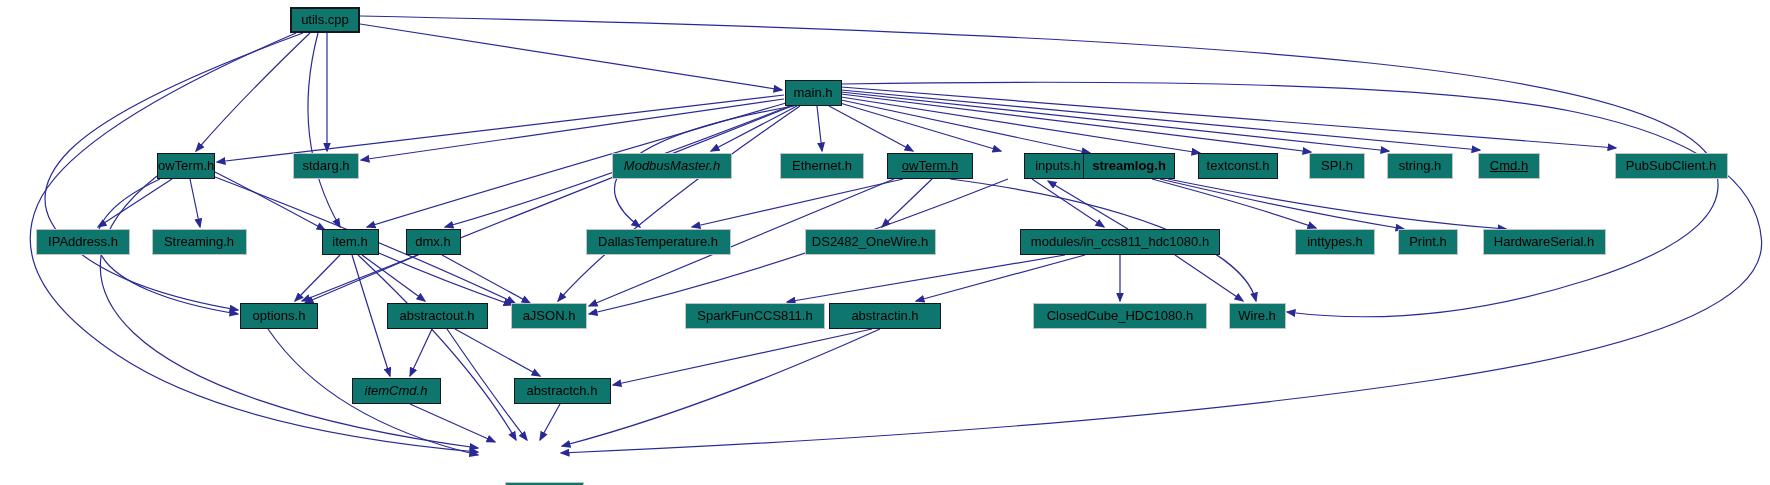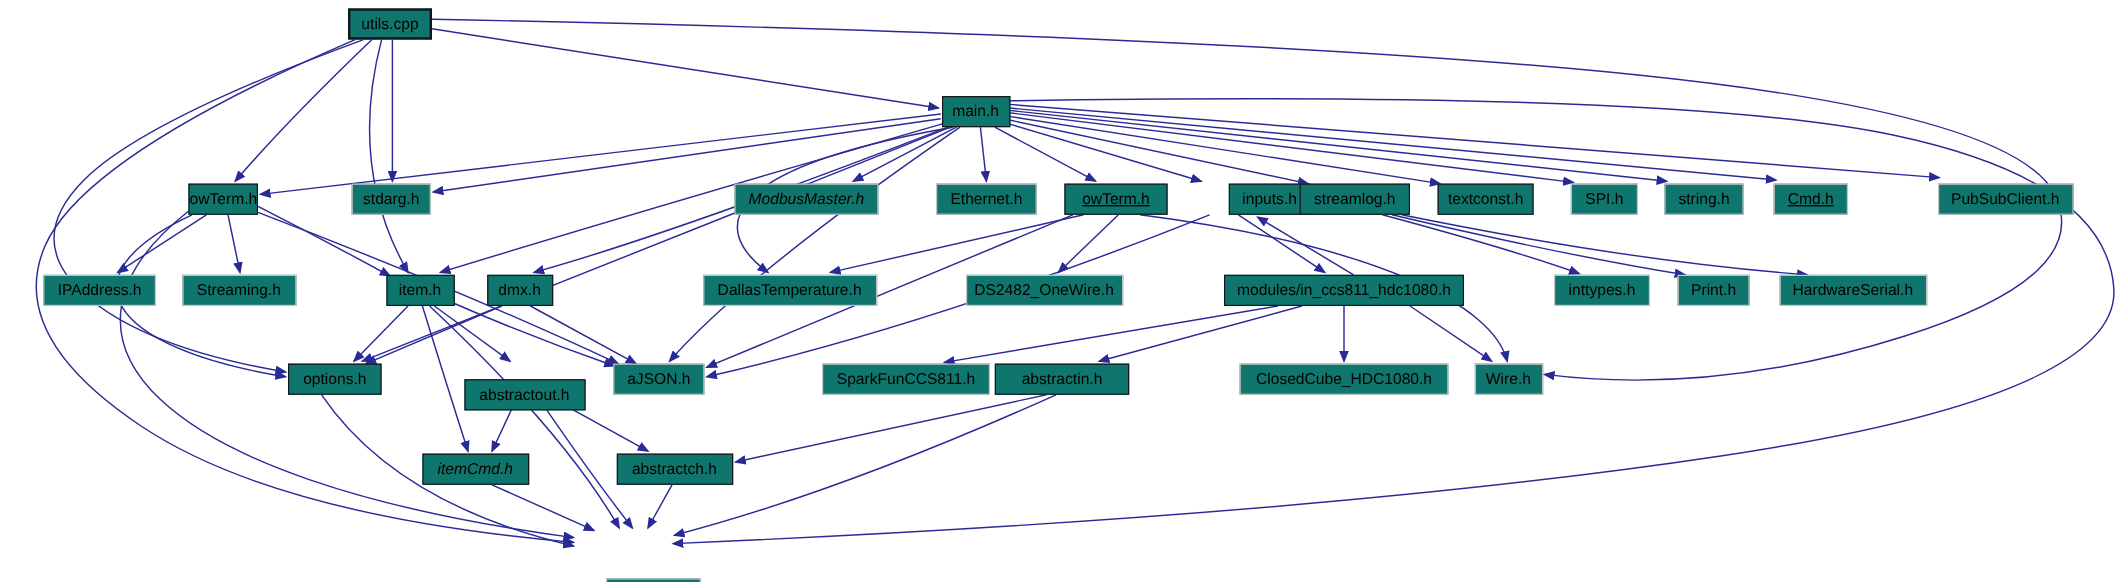--- a/index.html
+++ b/index.html
@@ -102,38 +102,38 @@
       <path d="M268,329 Q330,420 478,455" fill="none" stroke="#2a2a96" stroke-width="1.2" marker-end="url(#arrow)"></path>
     </svg>
     <div class="node root" style="left: 290px; top: 7px; width: 70px;">utils.cpp</div>
     <div class="node internal" style="left: 784.5px; top: 80px; width: 57px;">main.h</div>
     <div class="node internal" style="left: 157px; top: 153px; width: 58px;">owTerm.h</div>
     <div class="node external" style="left: 293px; top: 153px; width: 66px;">stdarg.h</div>
     <div class="node external" style="left: 612px; top: 153px; width: 120px; font-style: italic;">ModbusMaster.h</div>
     <div class="node external" style="left: 780px; top: 153px; width: 84px;">Ethernet.h</div>
     <div class="node internal" style="left: 887px; top: 153px; width: 86px; text-decoration: underline;">owTerm.h</div>
     <div class="node internal" style="left: 992px; top: 153px; width: 68px; margin-left: 32px;">inputs.h</div>
-    <div class="node internal" style="left: 1083px; top: 153px; width: 92px;">streamlog.h</div>
+    <div class="node internal" style="left: 1083px; top: 153px; width: 92px; font-weight: bold;">streamlog.h</div>
     <div class="node internal" style="left: 1198px; top: 153px; width: 80px;">textconst.h</div>
     <div class="node external" style="left: 1309px; top: 153px; width: 56px;">SPI.h</div>
     <div class="node external" style="left: 1387px; top: 153px; width: 66px;">string.h</div>
     <div class="node external" style="left: 1478px; top: 153px; width: 62px; text-decoration: underline;">Cmd.h</div>
     <div class="node external" style="left: 1614.5px; top: 153px; width: 113px;">PubSubClient.h</div>
     <div class="node external" style="left: 36px; top: 229px; width: 94px;">IPAddress.h</div>
     <div class="node external" style="left: 151.5px; top: 229px; width: 95px;">Streaming.h</div>
     <div class="node internal" style="left: 321.5px; top: 229px; width: 57px;">item.h</div>
     <div class="node internal" style="left: 405.5px; top: 229px; width: 55px;">dmx.h</div>
     <div class="node external" style="left: 585.5px; top: 229px; width: 145px;">DallasTemperature.h</div>
     <div class="node external" style="left: 804.5px; top: 229px; width: 131px;">DS2482_OneWire.h</div>
     <div class="node internal" style="left: 1020px; top: 229px; width: 200px;">modules/in_ccs811_hdc1080.h</div>
     <div class="node external" style="left: 1295px; top: 229px; width: 80px;">inttypes.h</div>
     <div class="node external" style="left: 1398px; top: 229px; width: 60px;">Print.h</div>
     <div class="node external" style="left: 1482.5px; top: 229px; width: 123px;">HardwareSerial.h</div>
     <div class="node internal" style="left: 240px; top: 303px; width: 78px;">options.h</div>
-    <div class="node internal" style="left: 386.5px; top: 316px; width: 101px;">abstractout.h</div>
+    <div class="node internal" style="left: 386.5px; top: 303px; width: 101px;">abstractout.h</div>
     <div class="node external" style="left: 511px; top: 303px; width: 76px;">aJSON.h</div>
     <div class="node external" style="left: 685px; top: 303px; width: 140px;">SparkFunCCS811.h</div>
     <div class="node internal" style="left: 829px; top: 303px; width: 112px;">abstractin.h</div>
     <div class="node external" style="left: 1033px; top: 303px; width: 174px;">ClosedCube_HDC1080.h</div>
     <div class="node external" style="left: 1228.5px; top: 303px; width: 57px;">Wire.h</div>
     <div class="node internal" style="left: 351.5px; top: 378px; width: 89px; font-style: italic;">itemCmd.h</div>
     <div class="node internal" style="left: 513.5px; top: 378px; width: 97px;">abstractch.h</div>
     <div class="node external" style="left: 505px; top: 442px; width: 79px; margin-top: 40px;">Arduino.h</div>
   </div>
 

